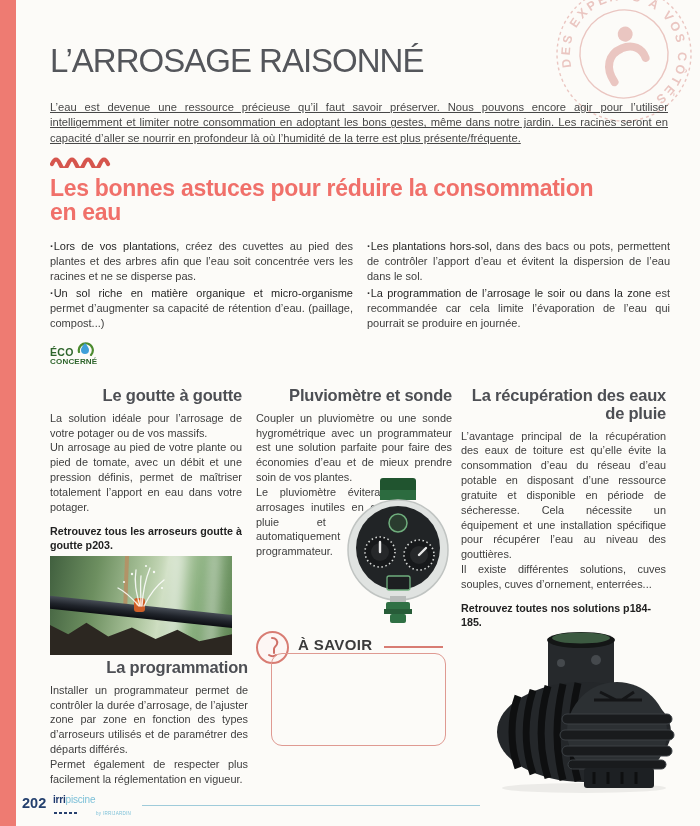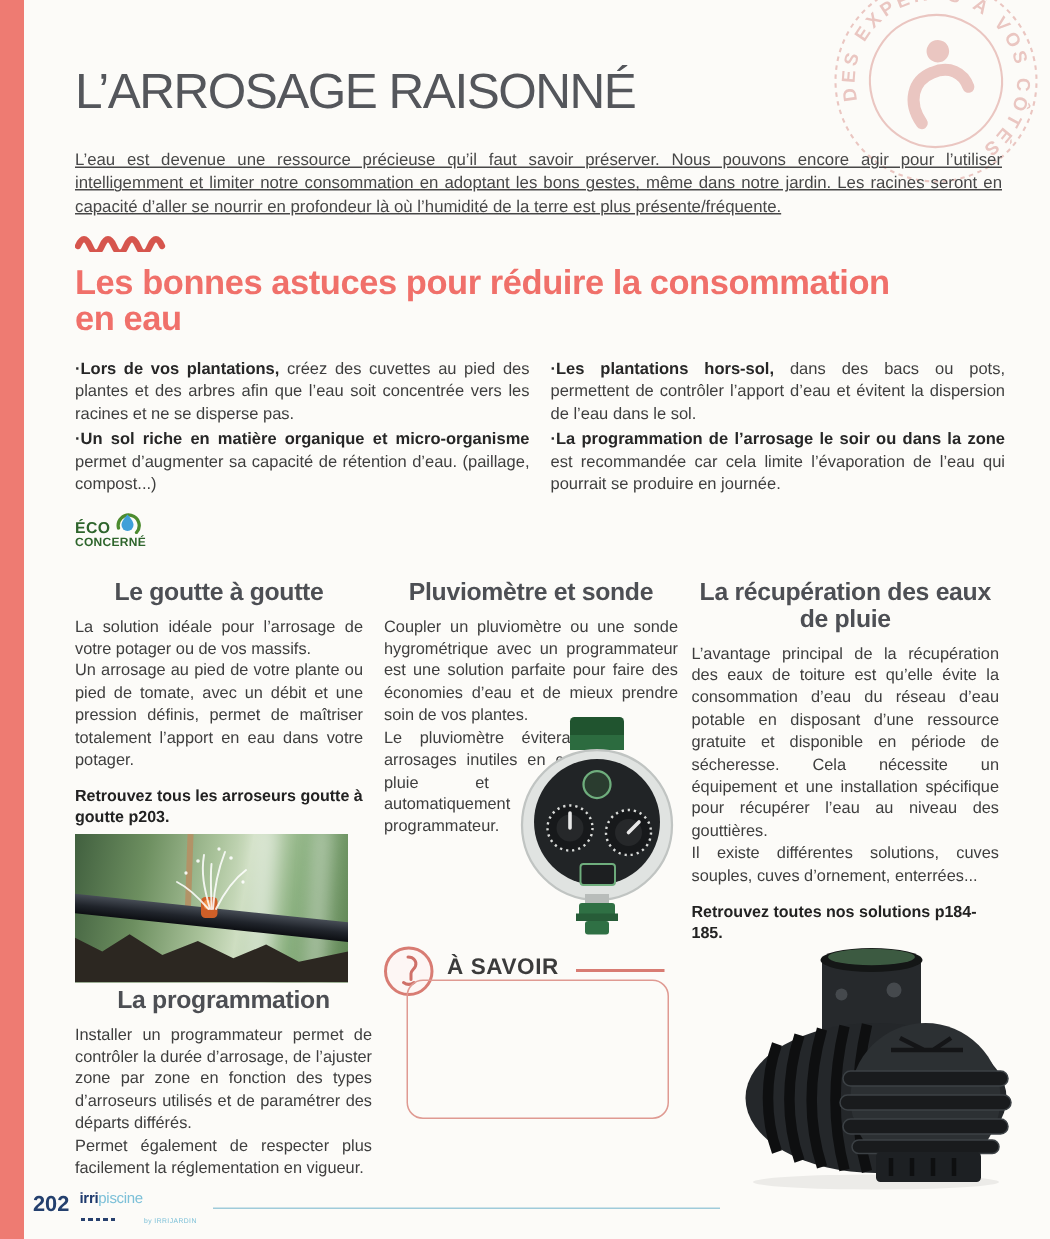--- a/index.html
+++ b/index.html
@@ -20,35 +20,35 @@
 
   .h2{font-weight:bold;color:#f0706a;letter-spacing:-0.3px;}
   .h2a{position:absolute;left:50px;top:176px;font-size:23px;line-height:1.06;}
   .h2b{position:absolute;left:112px;top:349px;font-size:22.5px;white-space:nowrap;}
 
   
   .bullets{position:absolute;left:50px;top:239px;width:620px;display:flex;gap:14px;}
   .bullet-col{flex:1;font-size:11px;line-height:1.36;text-align:justify;}
   .bullet{margin:0 0 2px 0;}
   .bullet::before{content:"\00B7 ";font-weight:bold;color:#2b2b2b;}
-  .b{font-weight:bold;color:#262626;}
+  .b{font-weight:normal;color:#262626;}
 
   
   .eco{position:absolute;left:50px;top:347px;width:60px;line-height:1;}
   .eco .l1{font-size:10.5px;font-weight:bold;color:#2e652c;letter-spacing:.3px;}
   .eco .l2{font-size:8px;font-weight:bold;color:#2e652c;letter-spacing:.2px;}
   .eco-ic{position:absolute;left:26px;top:-7px;}
 
   
   .col{position:absolute;top:387px;font-size:10.9px;line-height:1.36;text-align:justify;}
   .col1{left:50px;width:192px;}
   .col2{left:256px;width:196px;}
   .col3{left:461px;width:205px;}
   .h3{font-size:16.5px;font-weight:bold;color:#4d4f54;letter-spacing:-0.2px;line-height:1.08;
-      margin:0 0 6px 0;text-align:center;}
+      margin:0 0 6px 0;text-align:right;}
   .note{font-weight:bold;font-size:10.7px;color:#222;margin-top:10px;text-align:left;line-height:1.3;}
   .narrow{width:150px;}
 
   
   .photo{position:absolute;left:50px;top:556px;width:182px;height:99px;overflow:hidden;background:#7c9a6e;}
   .ph-bg{position:absolute;inset:0;background:linear-gradient(100deg,#41603f 0%,#6d8f60 25%,#a9c29a 48%,#cdddc0 60%,#89af7e 78%,#5d8352 100%);}
   .streak{position:absolute;width:14px;height:110px;background:rgba(255,255,255,.5);filter:blur(6px);}
   .s1{left:118px;top:-6px;transform:rotate(4deg);}
   .s2{left:158px;top:-6px;width:9px;transform:rotate(3deg);}
   .soil{position:absolute;left:0;bottom:0;width:100%;height:46px;background:#2c2721;

